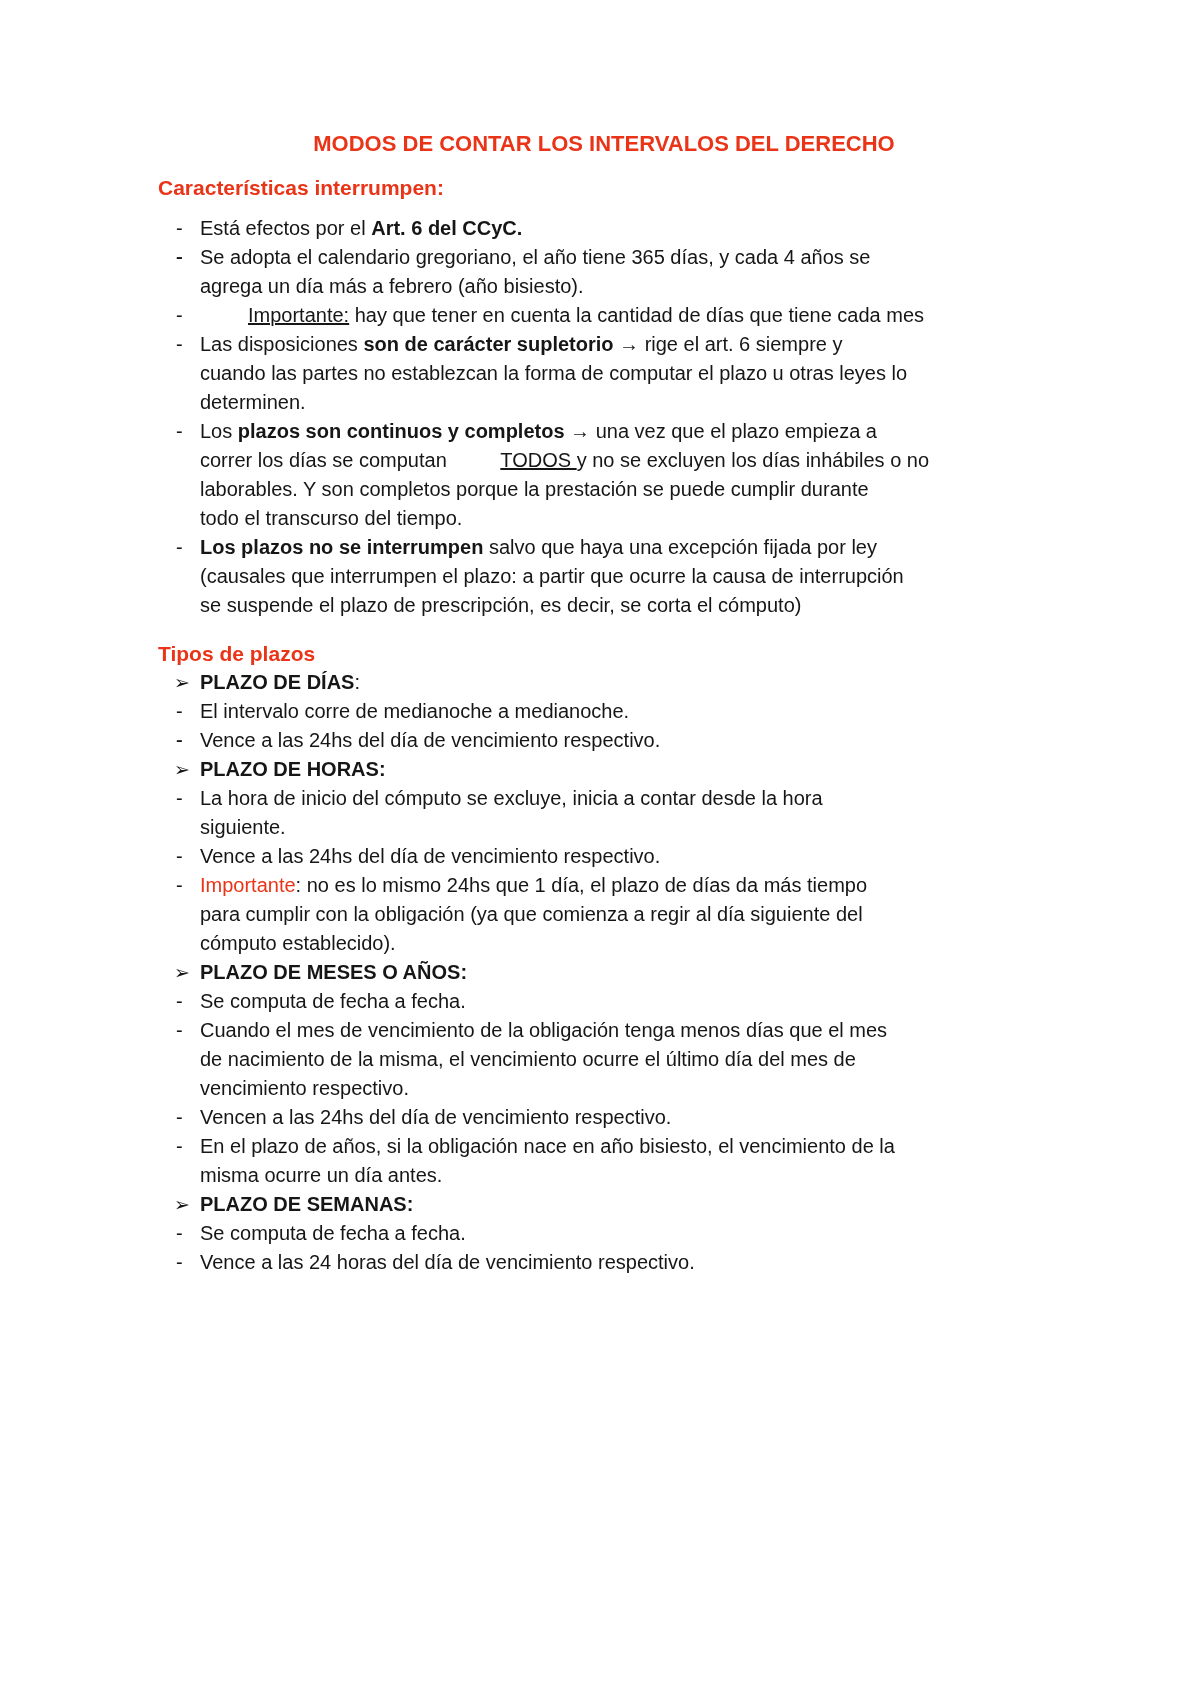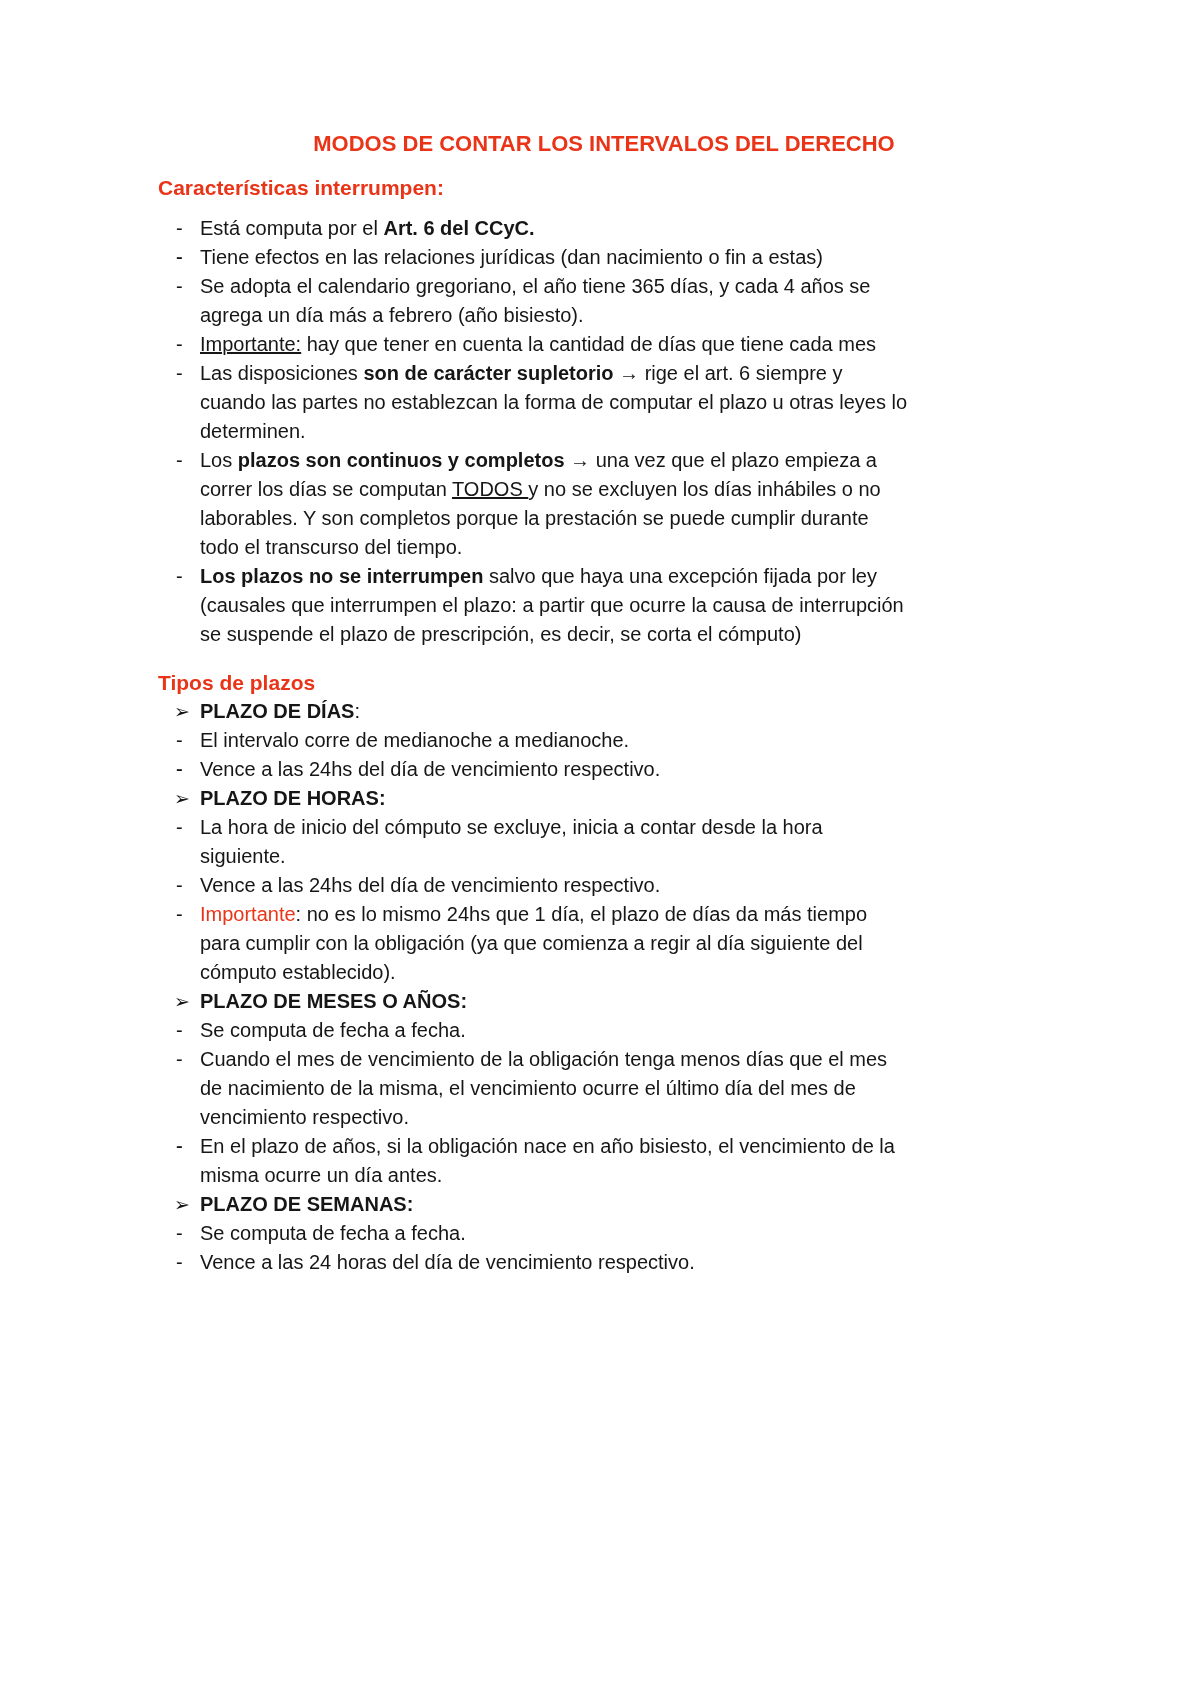--- a/index.html
+++ b/index.html
@@ -59,36 +59,36 @@
   }
   ul.doc-list li.li-arrow .marker {
     font-weight: bold;
     font-size: 19px;
     left: 16px;
   }
   .li-text {
     white-space: pre-wrap;
   }
   .seg.bold { font-weight: bold; }
-  .seg.underline { text-decoration: underline; }
+  .seg.underline { text-decoration: underline; margin-left: 48px; }
   .seg.red { color: var(--accent-color, #ea3418); }
 </style>
 </head>
 <body style="--accent-color: #ea3418; --text-color: #161616;">
 
 <div class="page">
 
   <h1 class="doc-title">MODOS DE CONTAR LOS INTERVALOS DEL DERECHO</h1>
 
   <h2 class="section-heading">Características interrumpen:</h2>
 
   <ul class="doc-list">
-      <li class="li-dash"><span class="marker">-</span><span class="li-text"><span class="seg normal">Está computa por el </span><span class="seg bold">Art. 6 del CCyC.</span></span></li>
+      <li class="li-dash"><span class="marker">-</span><span class="li-text"><span class="seg normal">Está efectos por el </span><span class="seg bold">Art. 6 del CCyC.</span></span></li>
       <li class="li-dash"><span class="marker">-</span></li>
-      <li class="li-dash"><span class="marker">-</span><span class="li-text"><span class="seg normal">Tiene efectos en las relaciones jurídicas (dan nacimiento o fin a estas)</span></span></li>
+      <li class="li-dash"><span class="marker">-</span></li>
       <li class="li-dash"><span class="marker">-</span><span class="li-text"><span class="seg normal">Se adopta el calendario gregoriano, el año tiene 365 días, y cada 4 años se
 agrega un día más a febrero (año bisiesto).</span></span></li>
       <li class="li-dash"><span class="marker">-</span><span class="li-text"><span class="seg underline">Importante:</span><span class="seg normal"> hay que tener en cuenta la cantidad de días que tiene cada mes</span></span></li>
       <li class="li-dash"><span class="marker">-</span><span class="li-text"><span class="seg normal">Las disposiciones </span><span class="seg bold">son de carácter supletorio →</span><span class="seg normal"> rige el art. 6 siempre y
 cuando las partes no establezcan la forma de computar el plazo u otras leyes lo
 determinen.</span></span></li>
       <li class="li-dash"><span class="marker">-</span><span class="li-text"><span class="seg normal">Los </span><span class="seg bold">plazos son continuos y completos →</span><span class="seg normal"> una vez que el plazo empieza a
 correr los días se computan </span><span class="seg underline">TODOS </span><span class="seg normal">y no se excluyen los días inhábiles o no
 laborables. Y son completos porque la prestación se puede cumplir durante
 todo el transcurso del tiempo.</span></span></li>
@@ -109,21 +109,21 @@
 siguiente.</span></span></li>
       <li class="li-dash"><span class="marker">-</span><span class="li-text"><span class="seg normal">Vence a las 24hs del día de vencimiento respectivo.</span></span></li>
       <li class="li-dash"><span class="marker">-</span><span class="li-text"><span class="seg red">Importante</span><span class="seg normal">: no es lo mismo 24hs que 1 día, el plazo de días da más tiempo
 para cumplir con la obligación (ya que comienza a regir al día siguiente del
 cómputo establecido).</span></span></li>
       <li class="li-arrow"><span class="marker">➢</span><span class="li-text"><span class="seg bold">PLAZO DE MESES O AÑOS:</span></span></li>
       <li class="li-dash"><span class="marker">-</span><span class="li-text"><span class="seg normal">Se computa de fecha a fecha.</span></span></li>
       <li class="li-dash"><span class="marker">-</span><span class="li-text"><span class="seg normal">Cuando el mes de vencimiento de la obligación tenga menos días que el mes
 de nacimiento de la misma, el vencimiento ocurre el último día del mes de
 vencimiento respectivo.</span></span></li>
-      <li class="li-dash"><span class="marker">-</span></li>
+      <li class="li-dash"><span class="marker">-</span><span class="li-text"><span class="seg normal">Vencen a las 24hs del día de vencimiento respectivo.</span></span></li>
       <li class="li-dash"><span class="marker">-</span><span class="li-text"><span class="seg normal">En el plazo de años, si la obligación nace en año bisiesto, el vencimiento de la
 misma ocurre un día antes.</span></span></li>
       <li class="li-arrow"><span class="marker">➢</span><span class="li-text"><span class="seg bold">PLAZO DE SEMANAS:</span></span></li>
       <li class="li-dash"><span class="marker">-</span><span class="li-text"><span class="seg normal">Se computa de fecha a fecha.</span></span></li>
       <li class="li-dash"><span class="marker">-</span><span class="li-text"><span class="seg normal">Vence a las 24 horas del día de vencimiento respectivo.</span></span></li>
     </ul>
 
 </div>
 
 </body></html>

